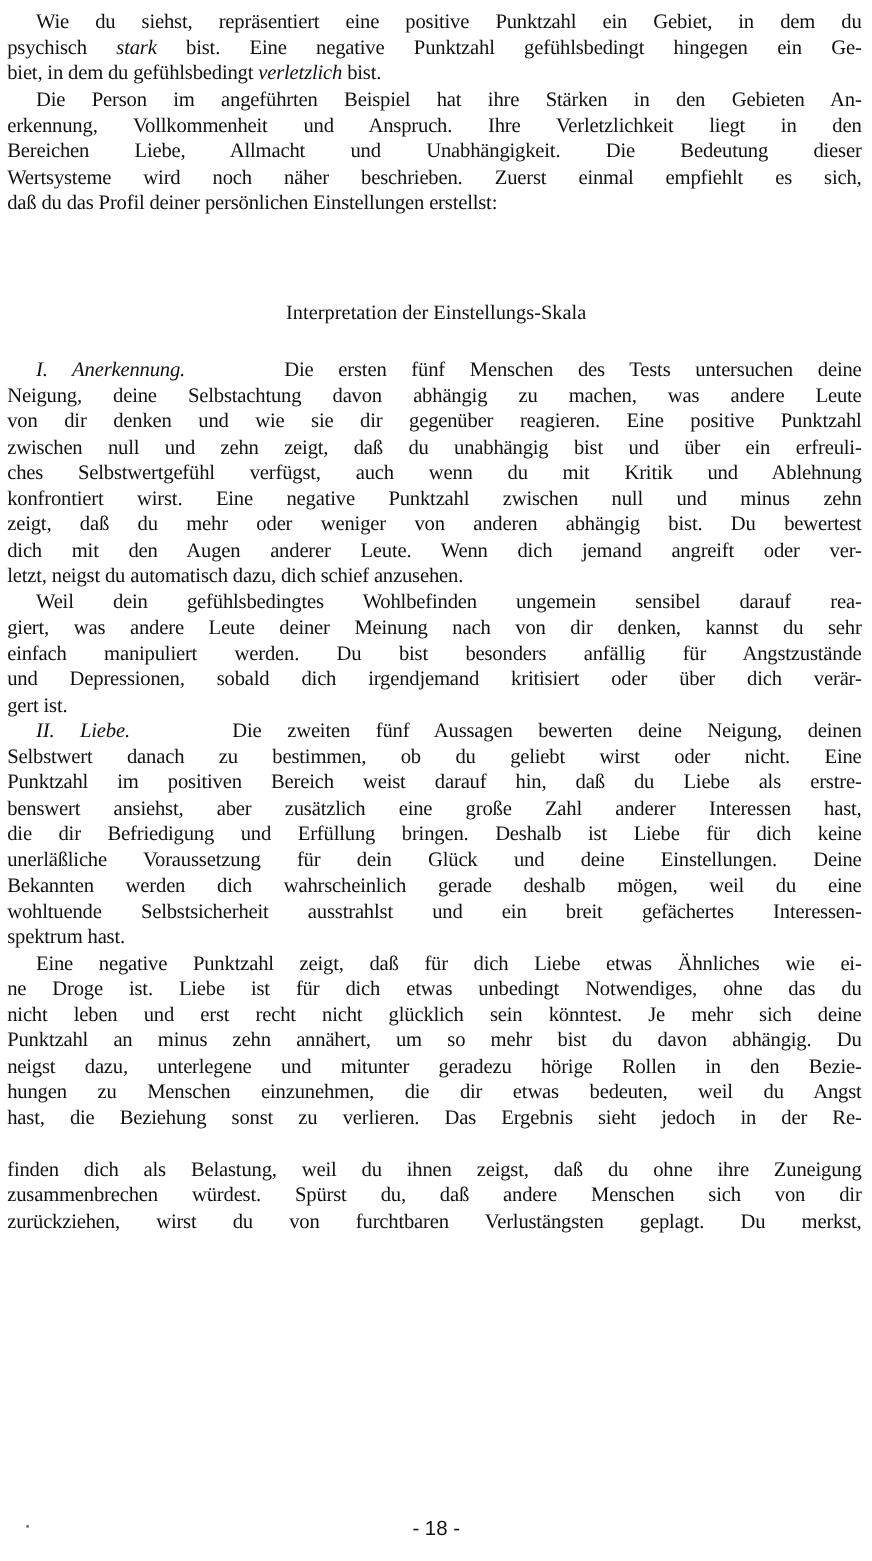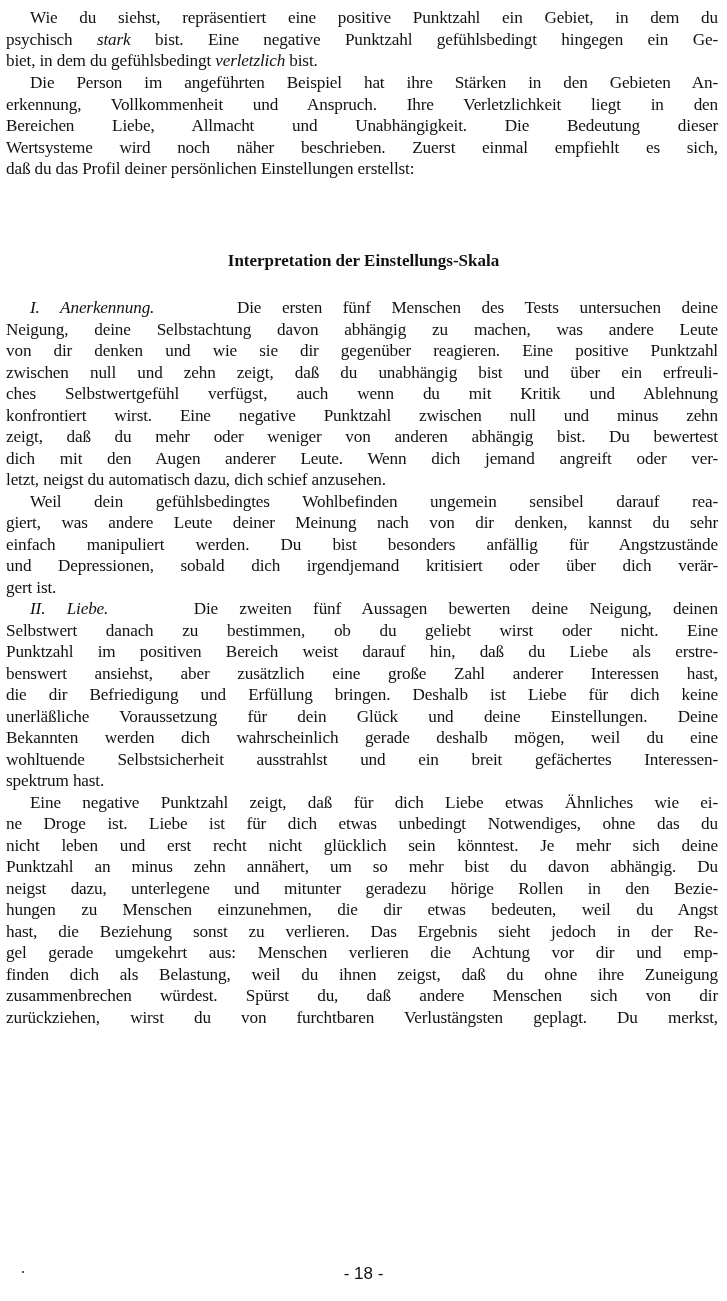--- a/index.html
+++ b/index.html
@@ -12,21 +12,21 @@
     .line {
       position: absolute; left: 6px; width: 712px;
       font-size: 17.2px; line-height: 21.6px; height: 21.6px;
       white-space: nowrap; text-align: justify; text-align-last: justify;
       letter-spacing: -0.15px;
     }
     .line.last { text-align-last: left; }
     .line.indent { left: 30px; width: 688px; }
     .heading {
       position: absolute; left: 0; width: 727px; top: 251px;
-      text-align: center; font-weight: bold; font-size: 17px;
+      text-align: center; font-weight: normal; font-size: 17px;
     }
     .pagenum {
       position: absolute; left: 0; width: 727px; top: 1264px;
       text-align: center; font-family: "Liberation Sans", sans-serif; font-size: 17px;
     }
     em { font-style: italic; }
     .dot { position: absolute; left: 22px; top: 1271px; width: 2px; height: 2px; background: #555; }
   </style>
 </head>
 <body>
@@ -71,20 +71,19 @@
   <div class="line" style="top:748.5px">wohltuende Selbstsicherheit ausstrahlst und ein breit gefächertes Interessen-</div>
   <div class="line last" style="top:770px">spektrum hast.</div>
 
   <div class="line indent" style="top:791.5px">Eine negative Punktzahl zeigt, daß für dich Liebe etwas Ähnliches wie ei-</div>
   <div class="line" style="top:813px">ne Droge ist. Liebe ist für dich etwas unbedingt Notwendiges, ohne das du</div>
   <div class="line" style="top:834.5px">nicht leben und erst recht nicht glücklich sein könntest. Je mehr sich deine</div>
   <div class="line" style="top:856px">Punktzahl an minus zehn annähert, um so mehr bist du davon abhängig. Du</div>
   <div class="line" style="top:877.5px">neigst dazu, unterlegene und mitunter geradezu hörige Rollen in den Bezie-</div>
   <div class="line" style="top:899px">hungen zu Menschen einzunehmen, die dir etwas bedeuten, weil du Angst</div>
   <div class="line" style="top:920.5px">hast, die Beziehung sonst zu verlieren. Das Ergebnis sieht jedoch in der Re-</div>
-  <div class="line" style="top:942px">gel gerade umgekehrt aus: Menschen verlieren die Achtung vor dir und emp-</div>
   <div class="line" style="top:963.5px">finden dich als Belastung, weil du ihnen zeigst, daß du ohne ihre Zuneigung</div>
   <div class="line" style="top:985px">zusammenbrechen würdest. Spürst du, daß andere Menschen sich von dir</div>
   <div class="line" style="top:1006.5px">zurückziehen, wirst du von furchtbaren Verlustängsten geplagt. Du merkst,</div>
 
   <div class="dot"></div>
   <div class="pagenum">- 18 -</div>
 </div>
 
 </body></html>

